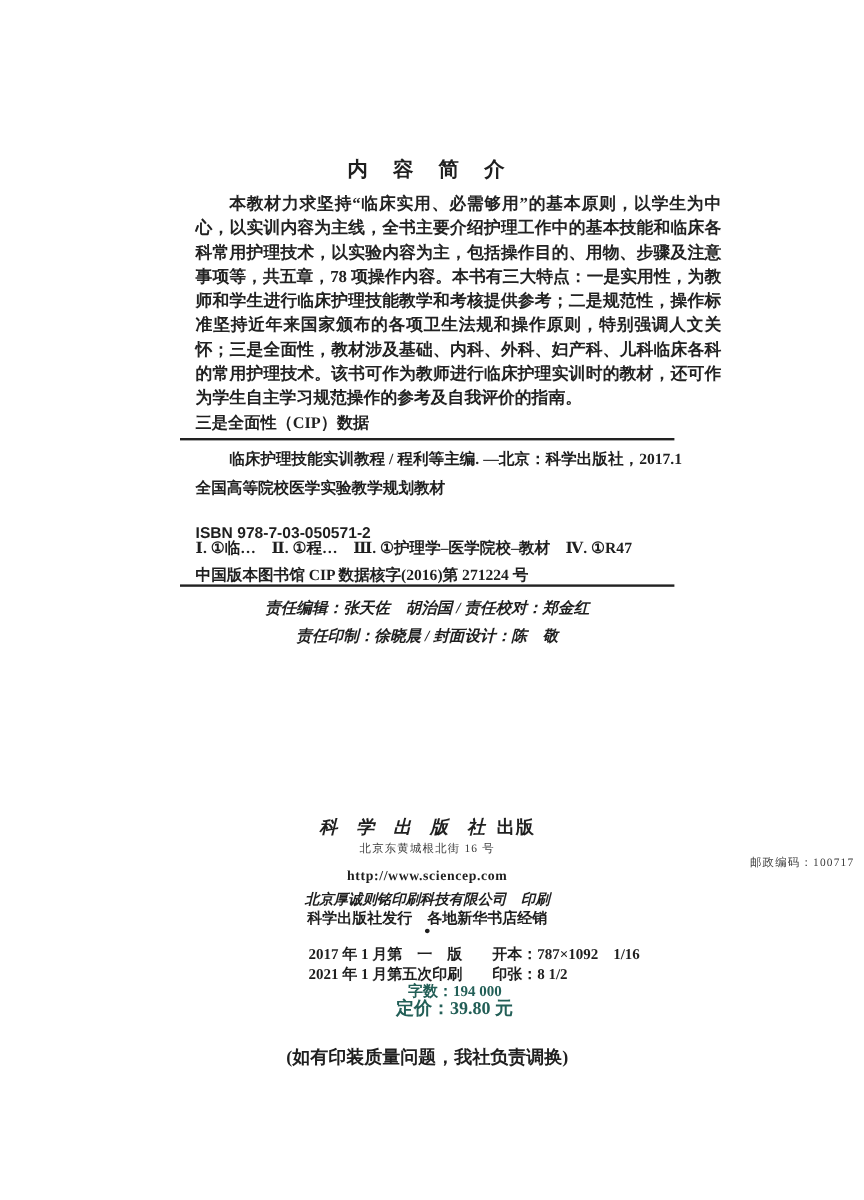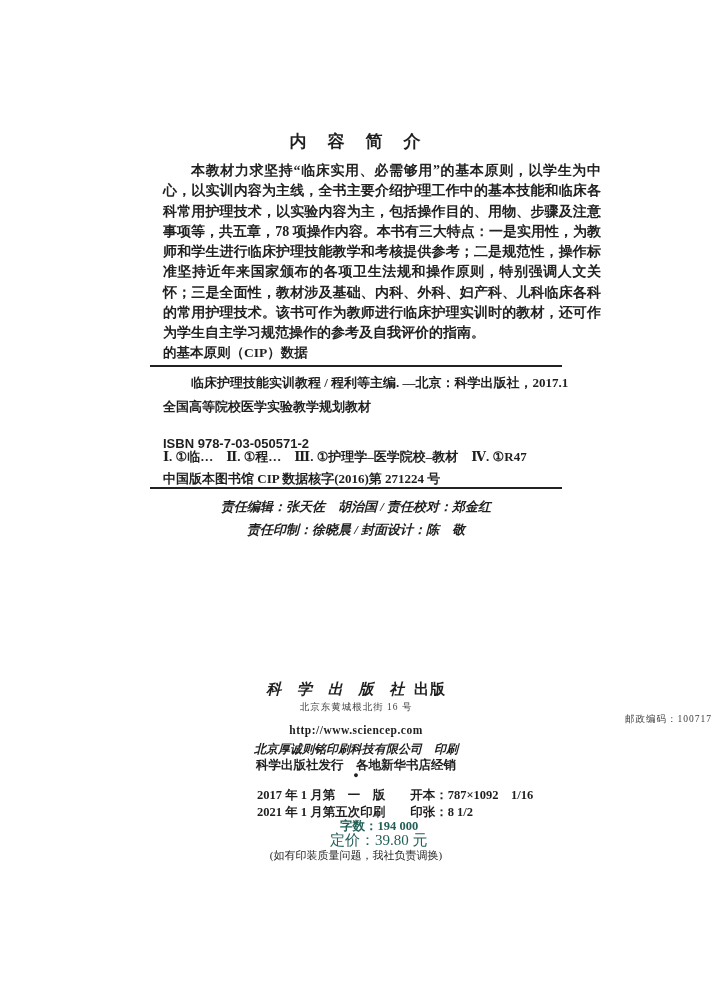--- a/index.html
+++ b/index.html
@@ -43,30 +43,30 @@
   .pub-address  { top:701px; font-size:9.5px; color:#3c3c3c; letter-spacing:1px; }
   .pub-postcode { top:713px; font-size:9.5px; color:#3c3c3c; letter-spacing:1px;text-align:right; }
   .pub-website  { top:724px; font-size:11.5px; font-weight:700; letter-spacing:.5px; }
   .pub-printer  { top:741px; font-size:12px; font-style:italic; font-weight:600; }
   .pub-distribution { top:757px; font-size:12.5px; font-weight:700; }
   .pub-separator { top:770px; font-size:9px; }
 
   .edition-block { left:257px; top:787px; }
   .edition-line { font-size:12.5px; font-weight:600; line-height:17px; white-space:nowrap; }
   .word-count { left:340px; top:818px; font-size:12.5px; font-weight:700; color:var(--accent); white-space:nowrap; }
-  .price { left:330px; top:831px; font-size:15px; font-weight:400; color:var(--accent); white-space:nowrap; }
-  .exchange-note { top:848px; font-size:11px; font-weight:400; }
+  .price { left:330px; top:831px; font-size:15px; font-weight:700; color:var(--accent); white-space:nowrap; }
+  .exchange-note { top:872px; font-size:15px; font-weight:700; }
 </style>
 </head>
 <body>
 
 <div class="centered intro-title">内　容　简　介</div>
 <p class="abs intro-body">本教材力求坚持“临床实用、必需够用”的基本原则，以学生为中心，以实训内容为主线，全书主要介绍护理工作中的基本技能和临床各科常用护理技术，以实验内容为主，包括操作目的、用物、步骤及注意事项等，共五章，78 项操作内容。本书有三大特点：一是实用性，为教师和学生进行临床护理技能教学和考核提供参考；二是规范性，操作标准坚持近年来国家颁布的各项卫生法规和操作原则，特别强调人文关怀；三是全面性，教材涉及基础、内科、外科、妇产科、儿科临床各科的常用护理技术。该书可作为教师进行临床护理实训时的教材，还可作为学生自主学习规范操作的参考及自我评价的指南。</p>
 
-<div class="abs cip-header">的基本原则（CIP）数据</div>
+<div class="abs cip-header">三是全面性（CIP）数据</div>
 <div class="abs cip-rule cip-rule-top"></div>
 <div class="abs cip-line cip-l1">临床护理技能实训教程 / 程利等主编. —北京：科学出版社，2017.1</div>
 <div class="abs cip-line cip-l2">全国高等院校医学实验教学规划教材</div>
 <div class="abs cip-line cip-l3">ISBN 978-7-03-050571-2</div>
 <div class="abs cip-line cip-l4">Ⅰ. ①临…　Ⅱ. ①程…　Ⅲ. ①护理学–医学院校–教材　Ⅳ. ①R47</div>
 <div class="abs cip-line cip-l5">中国版本图书馆 CIP 数据核字(2016)第 271224 号</div>
 <div class="abs cip-rule cip-rule-bottom"></div>
 
 <div class="centered credits-line credits-1">责任编辑：张天佐　胡治国 / 责任校对：郑金红</div>
 <div class="centered credits-line credits-2">责任印制：徐晓晨 / 封面设计：陈　敬</div>

